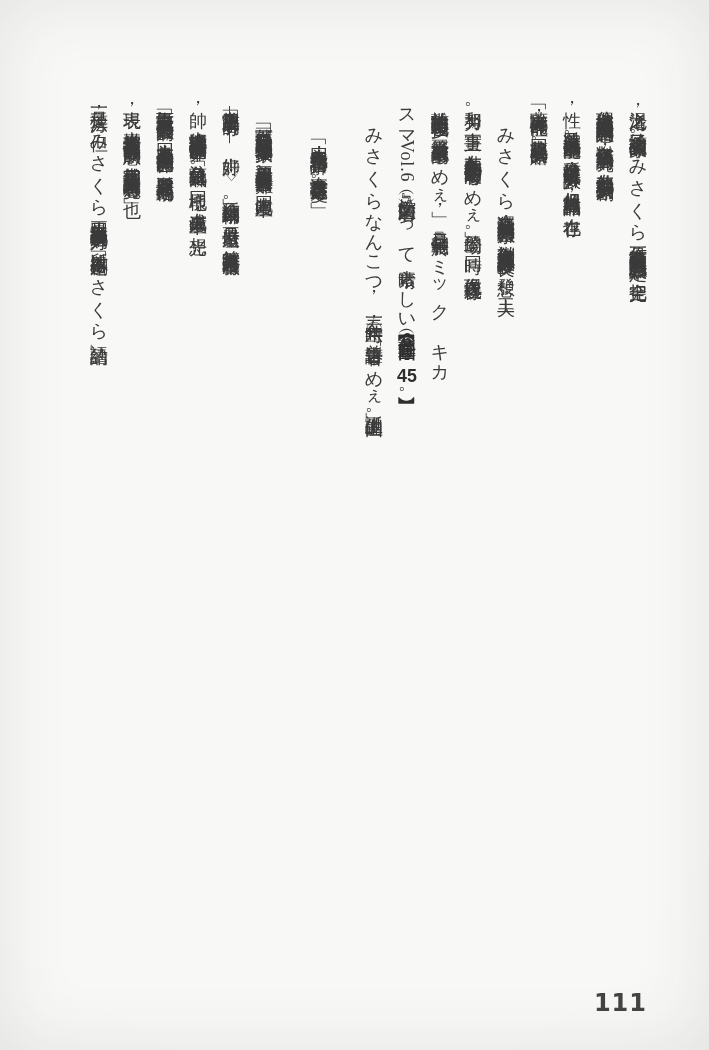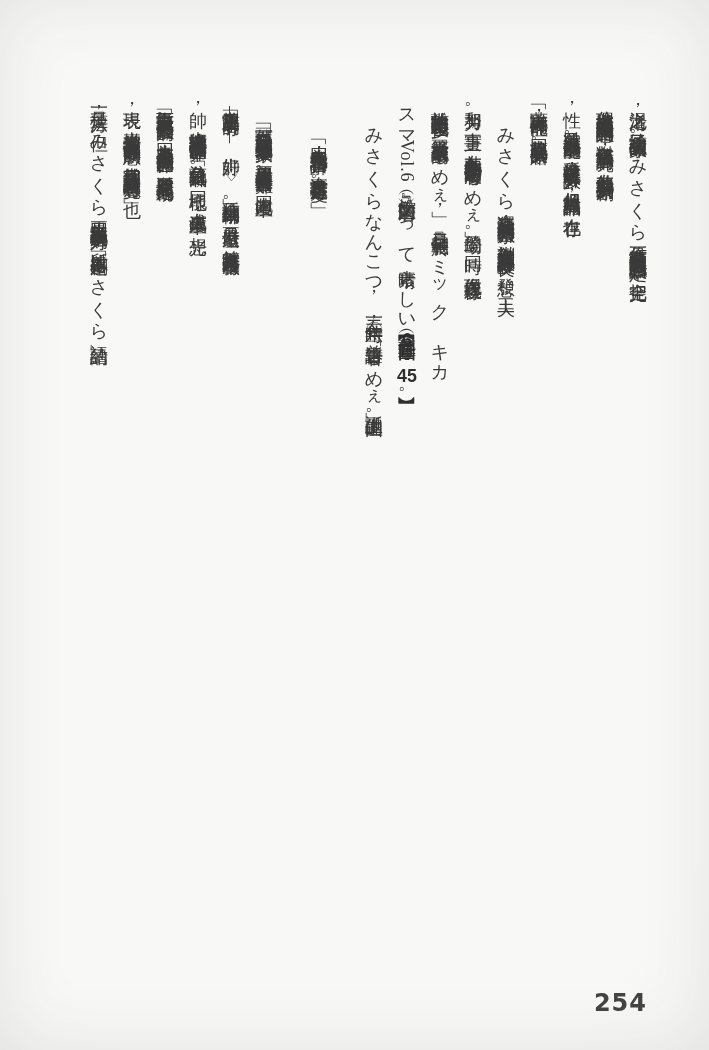--- a/index.html
+++ b/index.html
@@ -81,14 +81,14 @@
       </div>
       <div class="paragraph">
         <div class="line indent1"><span>然而「可愛」和「帥氣」這種概念非常抽象，想要只用畫來傳達其實非常困難。因此漫畫中</span></div>
         <div class="line"><span>常常運用第三者的「呀——好帥！♡」這種台詞來輔助。只要這麼做，就算實際畫起來沒有很</span></div>
         <div class="line"><span>帥，也能讓讀者理解在這部作品的世界中，該角色就是「帥氣」。同樣地，在成人漫畫中，想光</span></div>
         <div class="line"><span>靠畫面來表現「有感覺」是很難的。因為本來就是美少女滿街跑的世界，所以需要運用其他輔助</span></div>
         <div class="line"><span>表現，來描寫這個女孩子有快感和很可愛的狀態。當然直接用台詞讓當事人說出「有感覺</span><span class="tcy">!!</span><span>」也</span></div>
         <div class="line"><span>是一種方法，但みさくら正是因為認為那種表現還不夠好，所以才得出創造「みさくら語」的結</span></div>
       </div>
     </div>
-  <div class="page-number">254</div>
+  <div class="page-number">111</div>
 </div>
 
 </body></html>

